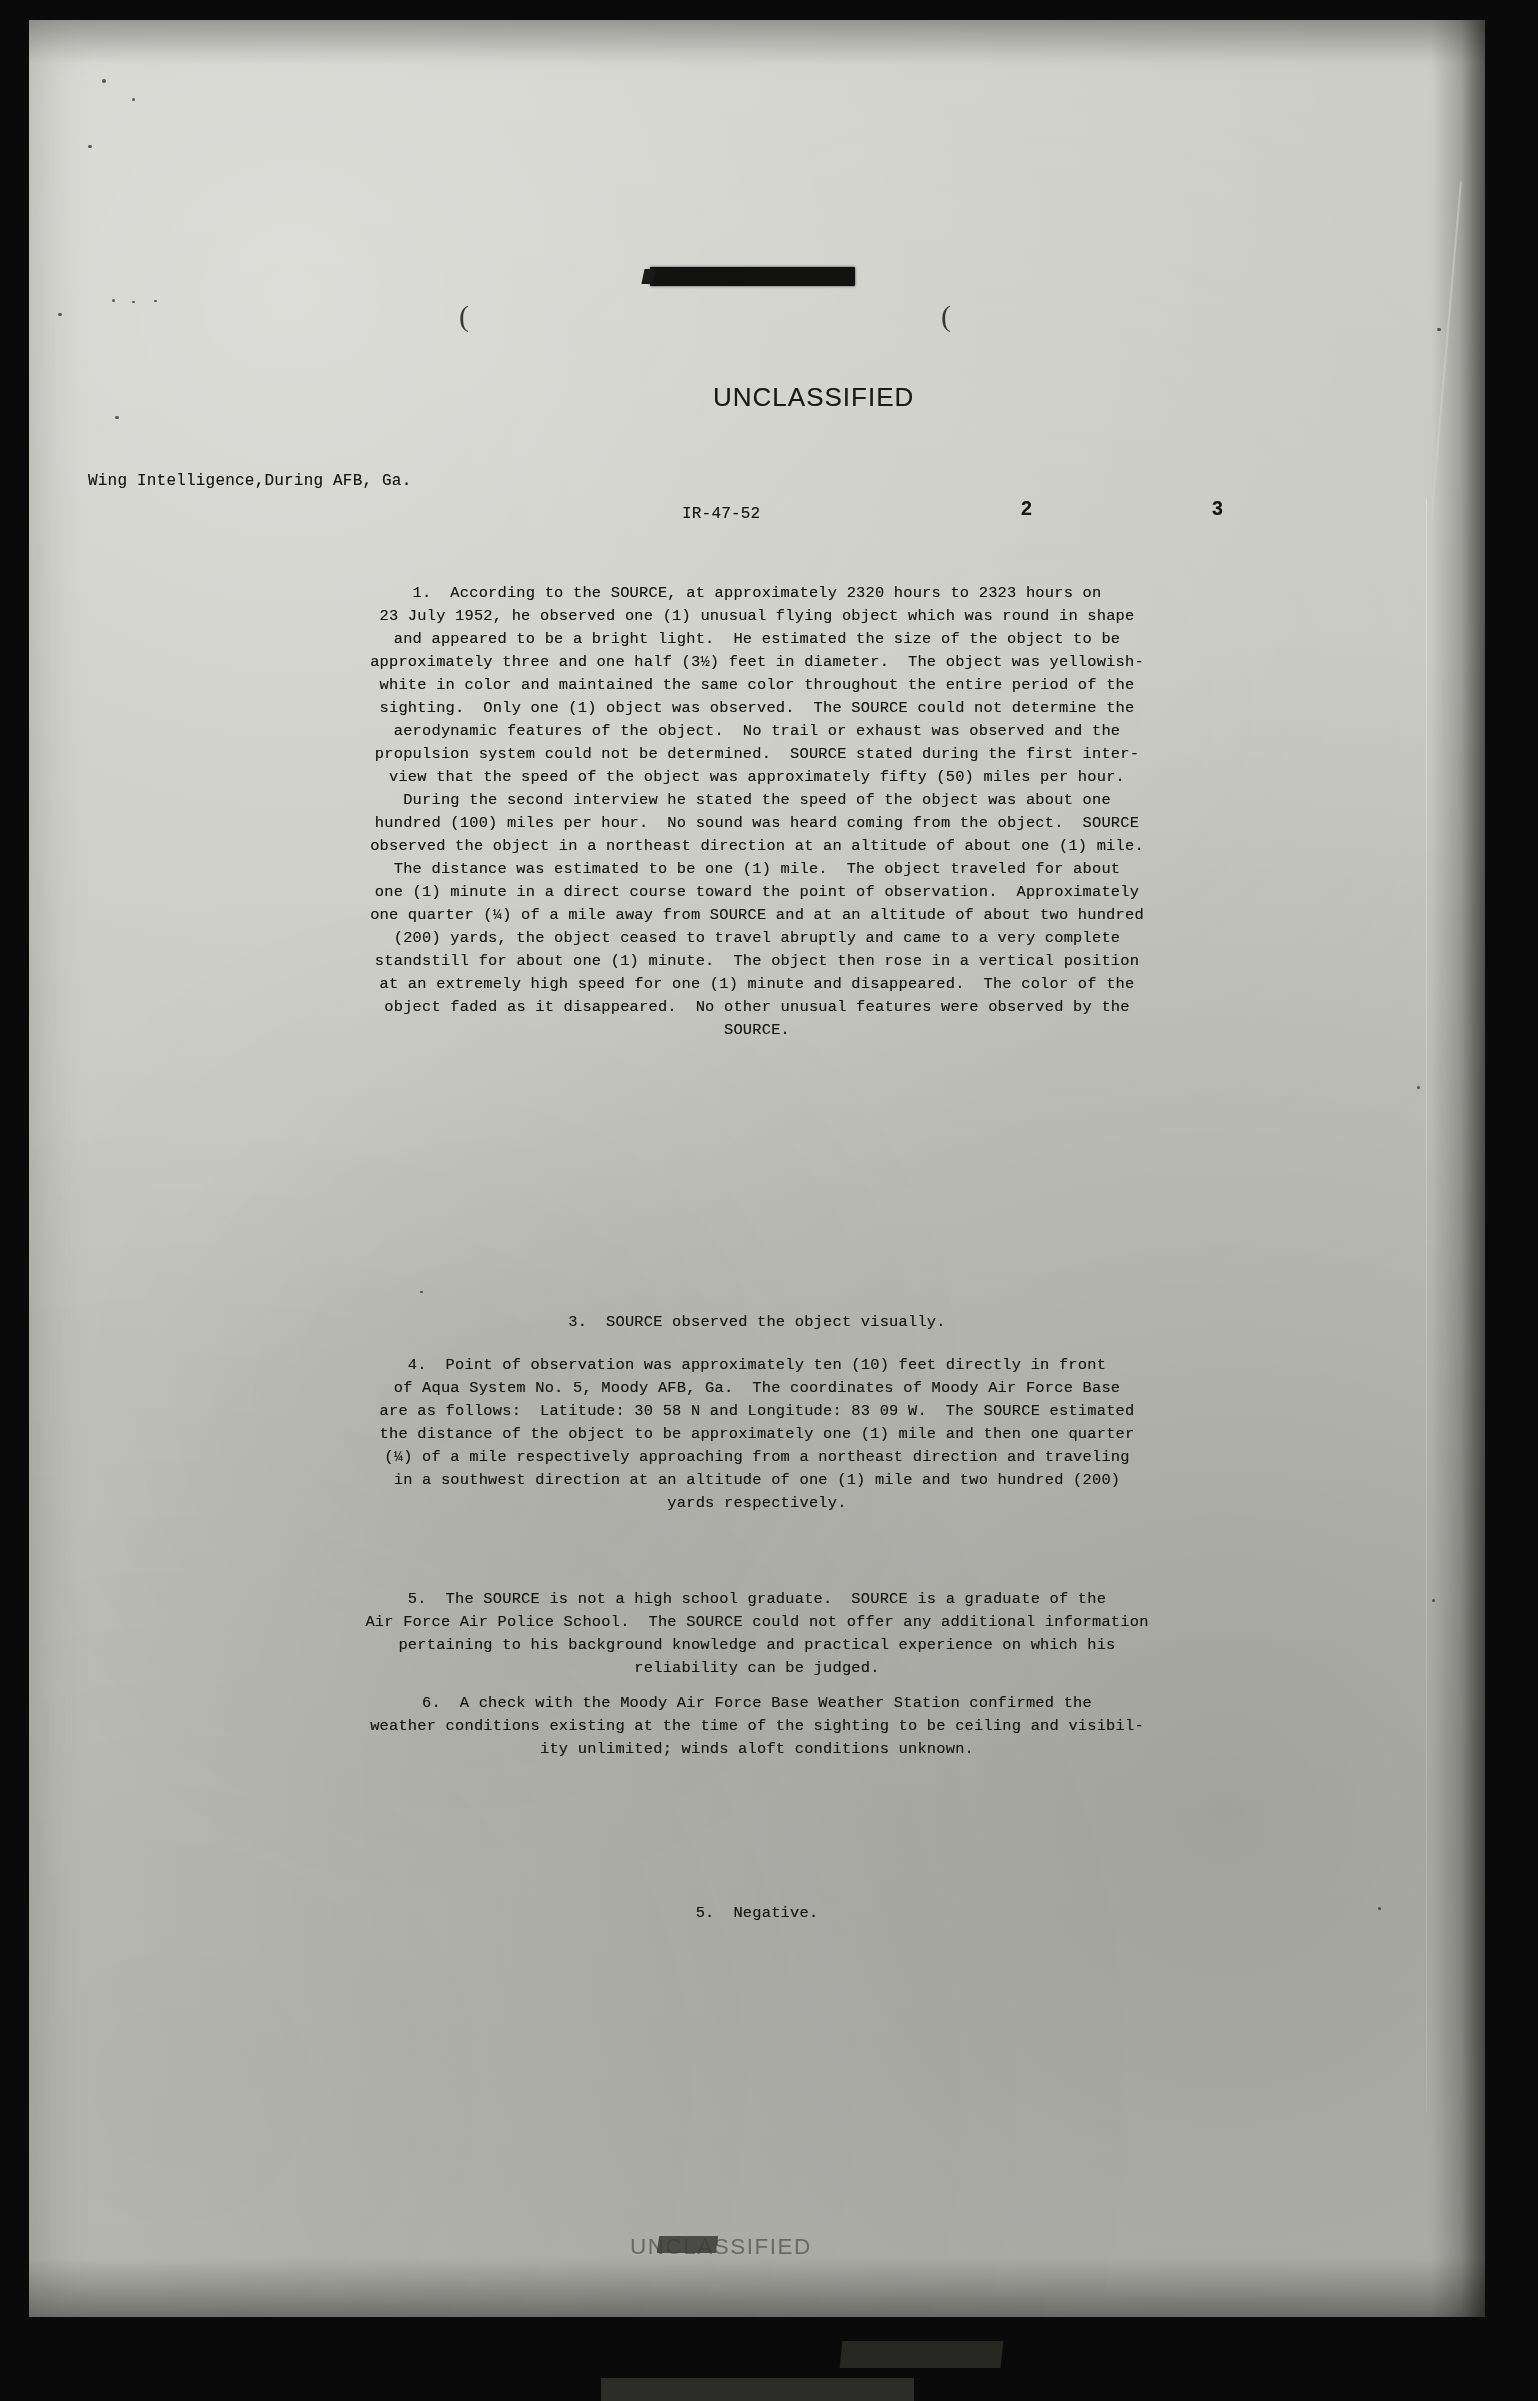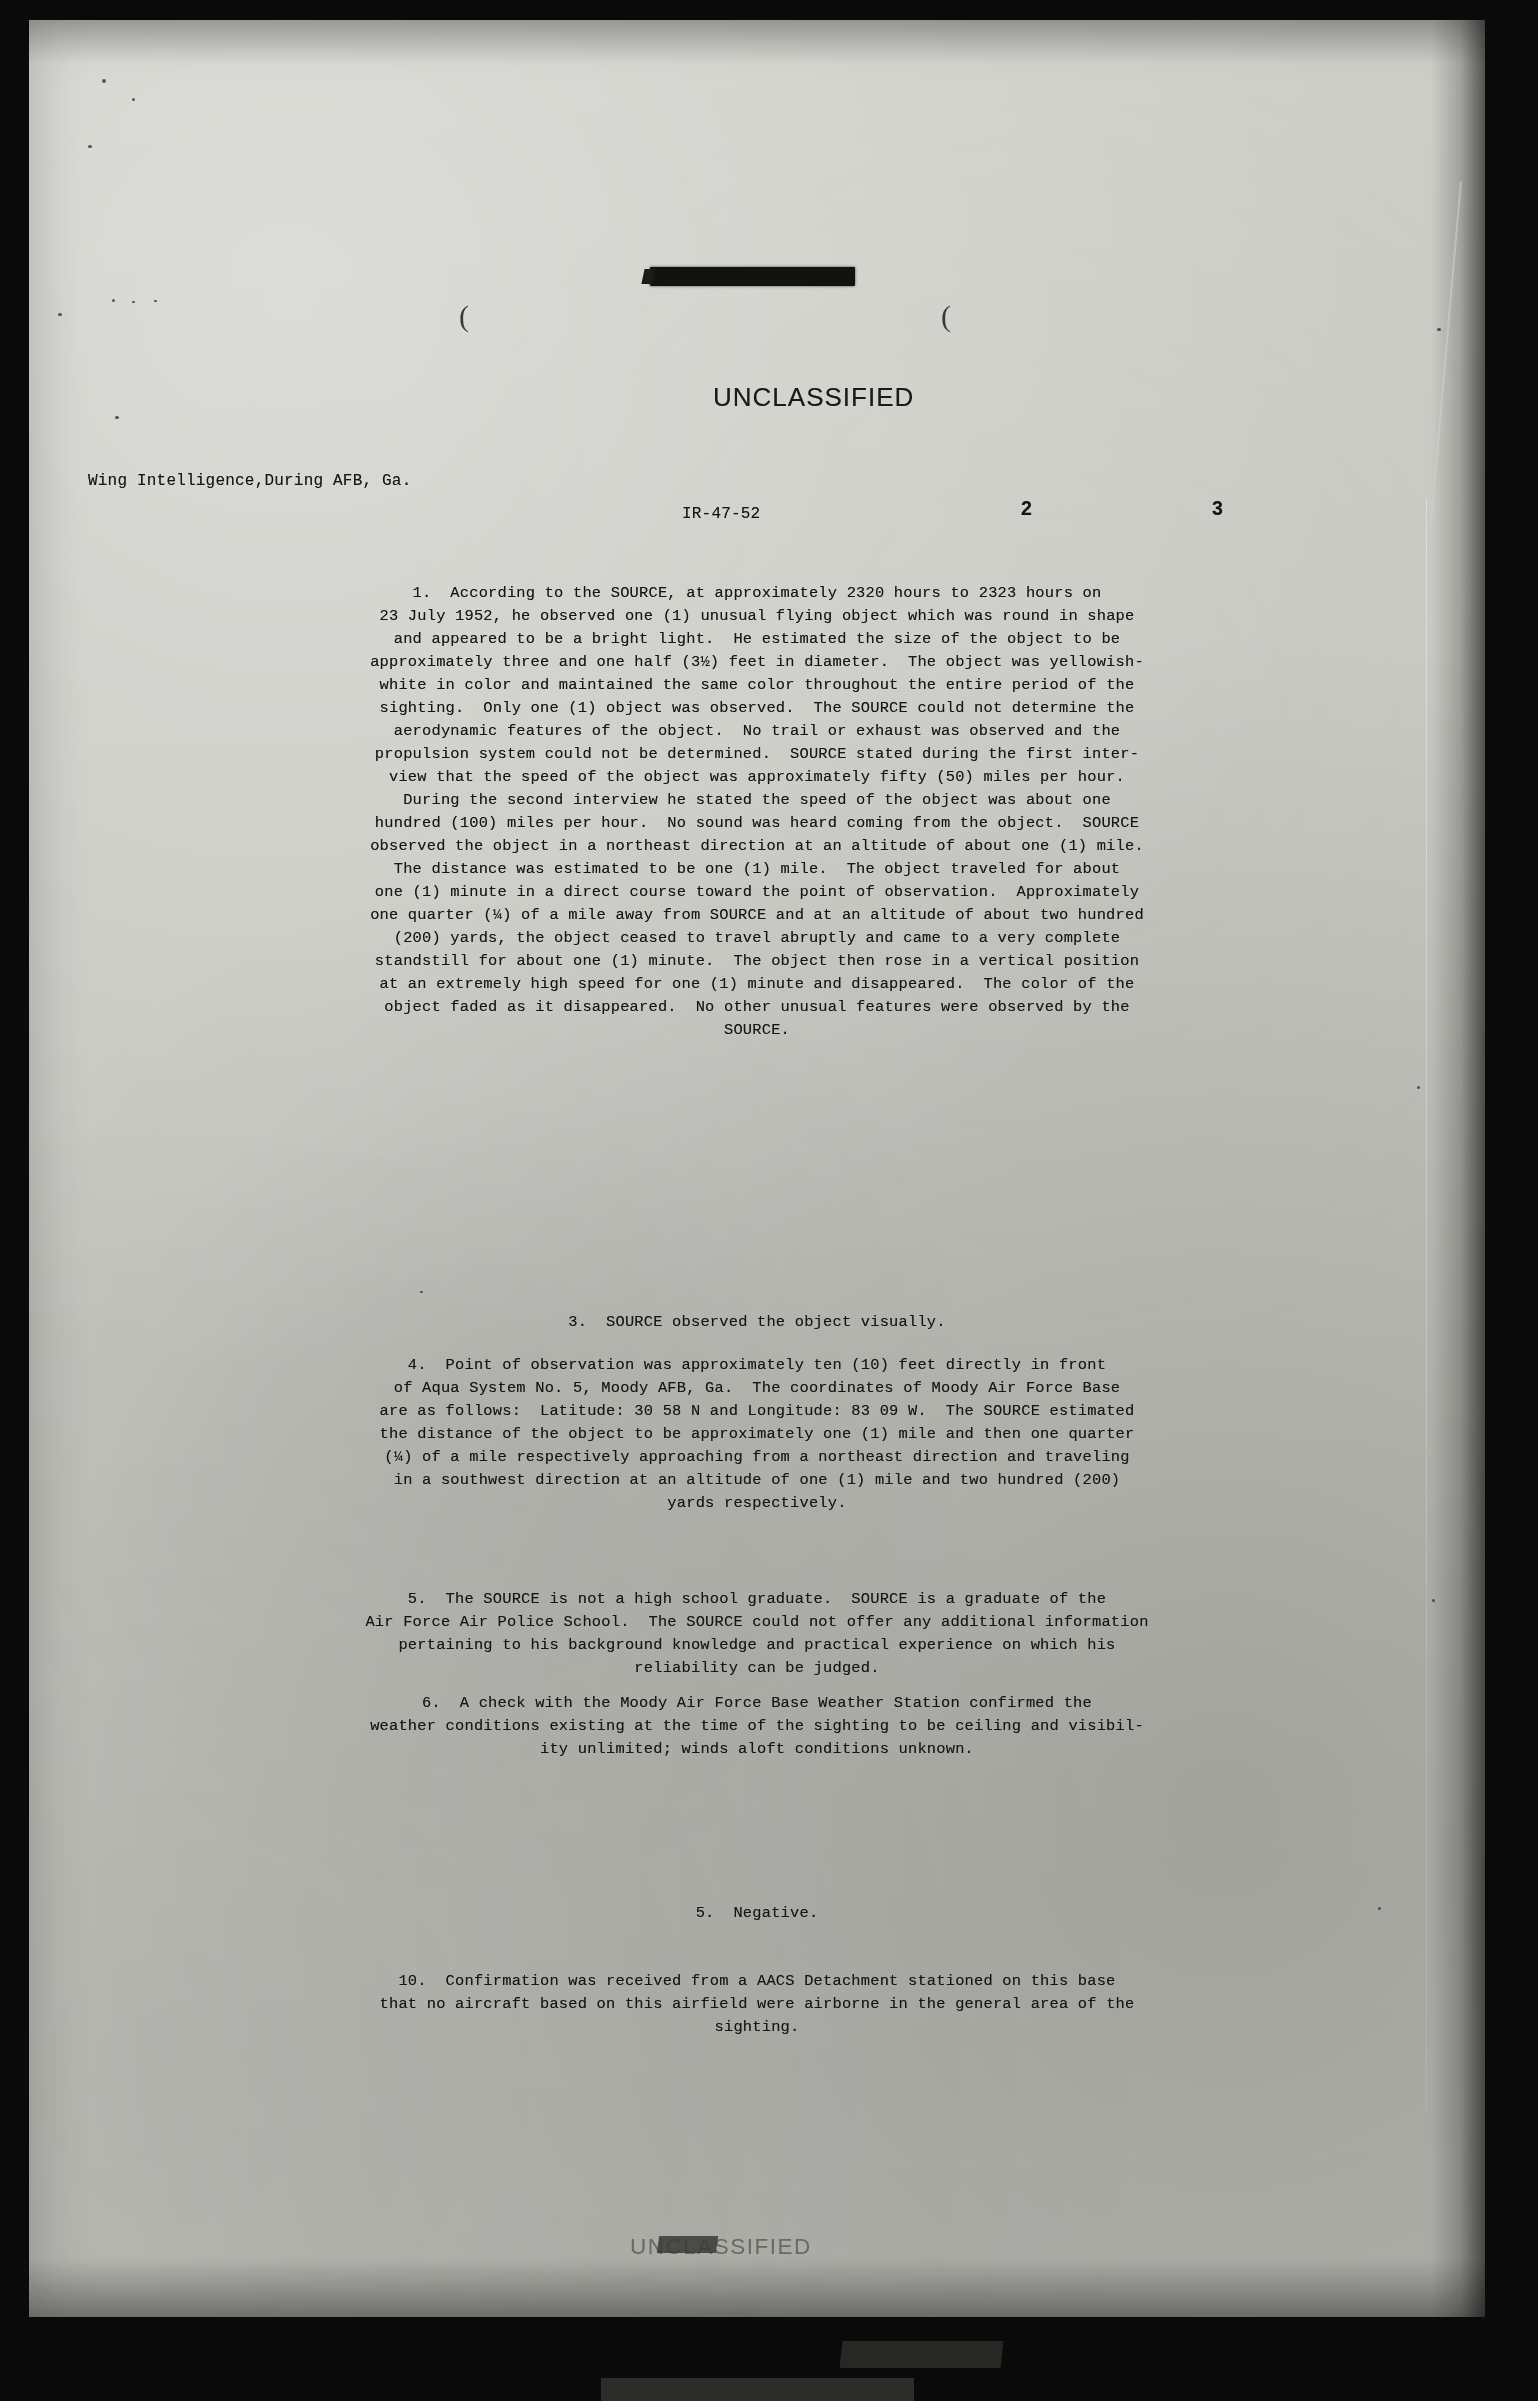--- a/index.html
+++ b/index.html
@@ -276,23 +276,20 @@
 in a southwest direction at an altitude of one (1) mile and two hundred (200)
 yards respectively.</div>
     <div id="p5" class="body-block typed para">5.  The SOURCE is not a high school graduate.  SOURCE is a graduate of the
 Air Force Air Police School.  The SOURCE could not offer any additional information
 pertaining to his background knowledge and practical experience on which his
 reliability can be judged.</div>
     <div id="p6" class="body-block typed para">6.  A check with the Moody Air Force Base Weather Station confirmed the
 weather conditions existing at the time of the sighting to be ceiling and visibil-
 ity unlimited; winds aloft conditions unknown.</div>
     <div id="p9" class="body-block typed para">5.  Negative.</div>
-    <div id="p10" class="body-block typed para">10.  Confirmation was received from a AACS Detachment stationed on this base
-that no aircraft based on this airfield were airborne in the general area of the
-sighting.</div>
 
     <div class="stamp-bottom">
       <span>UNCLASSIFIED</span>
       <span class="smudge"></span>
     </div>
 
     <div class="page-top-shadow"></div>
     <div class="page-right-shadow"></div>
     <div class="page-bottom-shadow"></div>
   </div>

